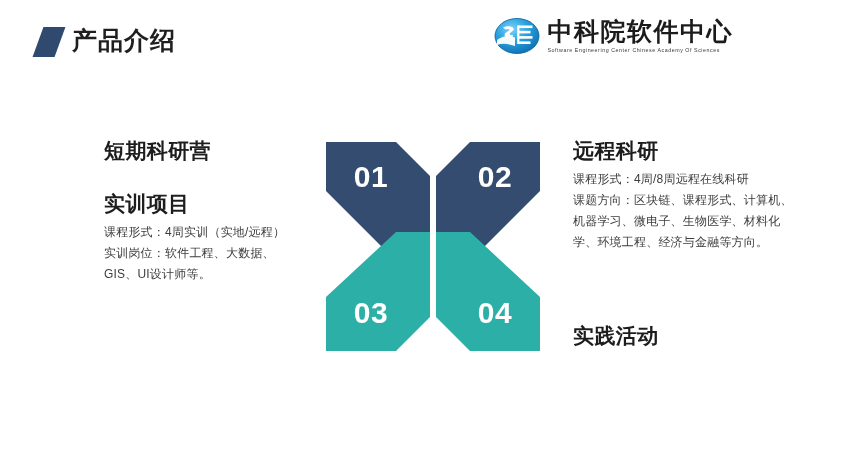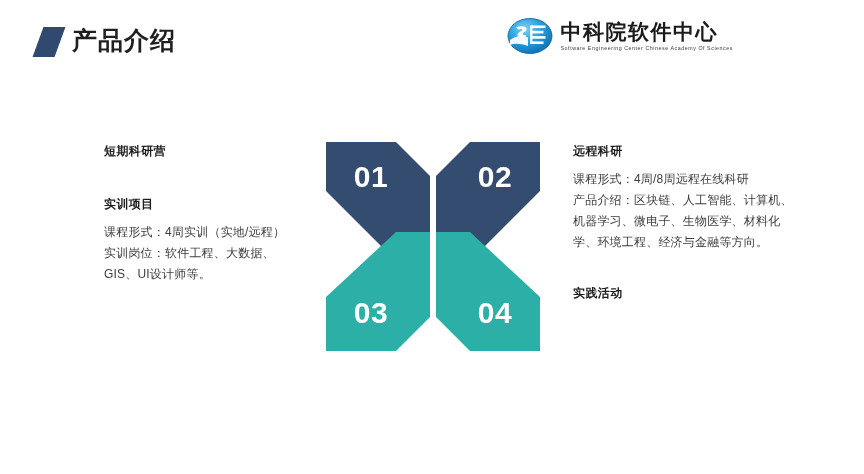--- a/index.html
+++ b/index.html
@@ -44,21 +44,21 @@
   #logo {
     position: absolute;
     right: 14px; top: 16px;
     display: flex;
     align-items: center;
     gap: 8px;
   }
   #logo-mark { width: 46px; height: 40px; flex: 0 0 auto; }
   #logo-textwrap { display: flex; flex-direction: column; line-height: 1; }
   #logo-title {
-    font-size: 21px;
+    font-size: 25px;
     font-weight: bold;
     color: #1b1b1b;
     letter-spacing: 1.5px;
     white-space: nowrap;
   }
   #logo-subtitle {
     margin-top: 3px;
     font-size: 5.3px;
     color: #3a3a3a;
     letter-spacing: 0.55px;
@@ -66,38 +66,38 @@
     transform: scaleY(1.15);
     transform-origin: left top;
   }
 
   
   .col { position: absolute; }
   #col-left  { left: 104px; top: 140px; width: 205px; }
   #col-right { left: 573px; top: 140px; width: 245px; }
 
   .block-heading {
-    font-size: 12px;
+    font-size: 21px;
     font-weight: bold;
     color: #1d1d1d;
     letter-spacing: 0.4px;
     margin: 0 0 7px 0;
     line-height: 22px;
   }
   .block-body {
     font-size: 12px;
     color: #3d3d3d;
     line-height: 21px;
     margin: 0;
     letter-spacing: 0.2px;
   }
   .block-body .ln { display: block; }
 
   #left-block-2 { margin-top: 31px; }
-  #right-block-2 { margin-top: 29px; }
+  #right-block-2 { margin-top: 72px; }
   #right-block-2 .block-heading { margin-bottom: 3px; }
 
   
   #x-diagram {
     position: absolute;
     left: 318px; top: 129px;
     width: 230px; height: 235px;
   }
   #x-diagram svg { display: block; width: 230px; height: 235px; }
   .x-num {
@@ -190,21 +190,21 @@
     <text class="x-num" x="177" y="186">04</text>
   </svg>
 </div>
 
 <div id="col-right" class="col">
 
   <div id="right-block-1">
     <div class="block-heading">远程科研</div>
     <div class="block-body">
       <span class="ln">课程形式：4周/8周远程在线科研</span>
-      <span class="ln">产品介绍：区块链、人工智能、计算机、</span>
+      <span class="ln">课题方向：区块链、课程形式、计算机、</span>
       <span class="ln">机器学习、微电子、生物医学、材料化</span>
       <span class="ln">学、环境工程、经济与金融等方向。</span>
     </div>
   </div>
 
   <div id="right-block-2">
     <div class="block-heading">实践活动</div>
   </div>
 </div>
 

